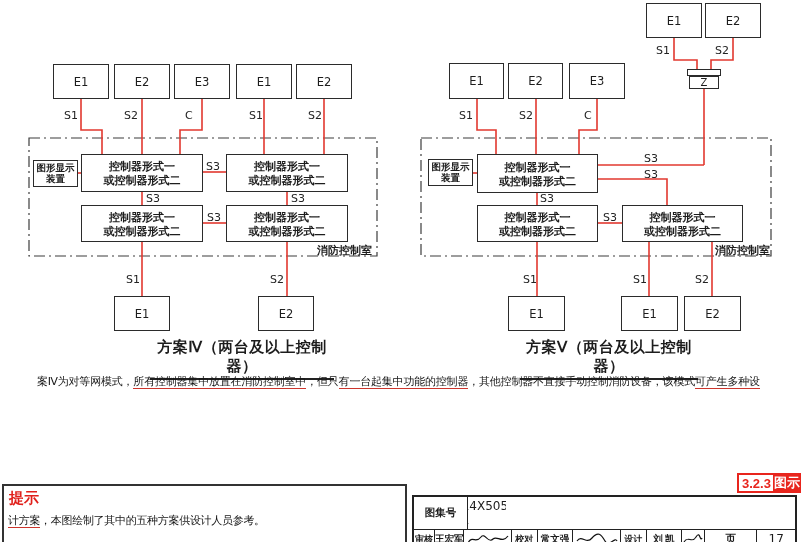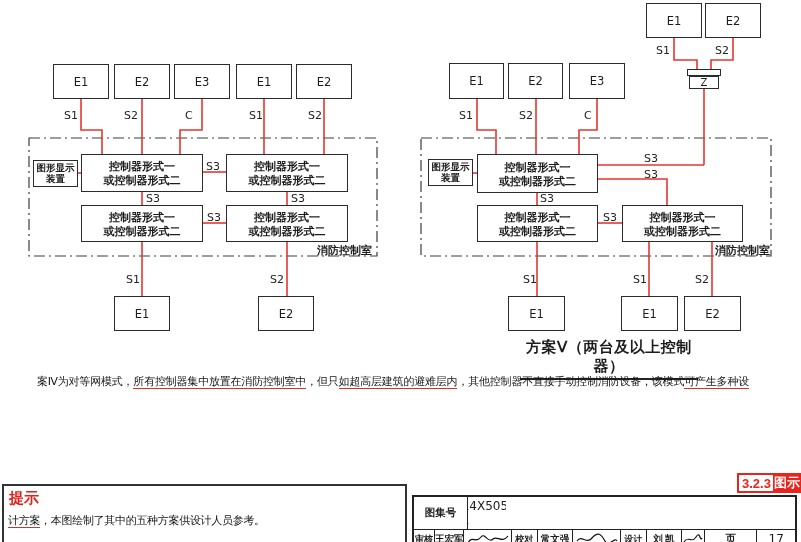--- a/index.html
+++ b/index.html
@@ -131,20 +131,21 @@
   <div class="slbl" style="left:207px;top:211px">S3</div>
 
   <div class="room-lbl" style="left:290px;top:243px;width:82px">消防控制室</div>
 
   <div class="slbl" style="left:126px;top:273px">S1</div>
   <div class="slbl" style="left:270px;top:273px">S2</div>
 
   <div class="ebox" style="left:114px;top:296px;width:56px;height:35px">E1</div>
   <div class="ebox" style="left:258px;top:296px;width:56px;height:35px">E2</div>
 
+  <div class="cap" style="left:150px;top:338px;width:184px">方案Ⅳ（两台及以上控制器）</div>
 
   <div class="ebox" style="left:646px;top:3px;width:56px;height:35px">E1</div>
   <div class="ebox" style="left:705px;top:3px;width:56px;height:35px">E2</div>
   <div class="slbl" style="left:656px;top:44px">S1</div>
   <div class="slbl" style="left:715px;top:44px">S2</div>
 
   <div class="abs" style="left:687px;top:69px;width:34px;height:7px;border:1.3px solid #2b2b2b;background:#fff;box-sizing:border-box"></div>
   <div class="ebox" style="left:689px;top:76px;width:30px;height:13px;font-size:10px">Z</div>
 
   <div class="ebox" style="left:449px;top:63px;width:55px;height:36px">E1</div>
@@ -184,21 +185,21 @@
   <div class="slbl" style="left:633px;top:273px">S1</div>
   <div class="slbl" style="left:695px;top:273px">S2</div>
 
   <div class="ebox" style="left:508px;top:296px;width:57px;height:35px">E1</div>
   <div class="ebox" style="left:621px;top:296px;width:57px;height:35px">E1</div>
   <div class="ebox" style="left:684px;top:296px;width:57px;height:35px">E2</div>
 
   <div class="cap" style="left:520px;top:338px;width:178px">方案Ⅴ（两台及以上控制器）</div>
 
   <div class="notes">
-    <div class="cont"><span>案Ⅳ为对等网模式，</span><span class="u">所有控制器集中放置在消防控制室中</span><span>，但只</span><span class="u">如超高层建筑的避难层内</span><span>，其他控制器不直接手动控制消防设备，该模式</span><span class="u">可产生多种设</span></div>
+    <div class="cont"><span>案Ⅳ为对等网模式，</span><span class="u">所有控制器集中放置在消防控制室中</span><span>，但只</span><span class="u">有一台起集中功能的控制器</span><span>，其他控制器不直接手动控制消防设备，该模式</span><span class="u">可产生多种设</span></div>
   </div>
 
   <div class="hintbox">
     <div class="hint-title">提示</div>
     <div class="hint-para">
       <div><span class="u">计方案</span><span>，本图绘制了其中的五种方案供设计人员参考。</span></div>
     </div>
   </div>
 
   <div class="tag">

